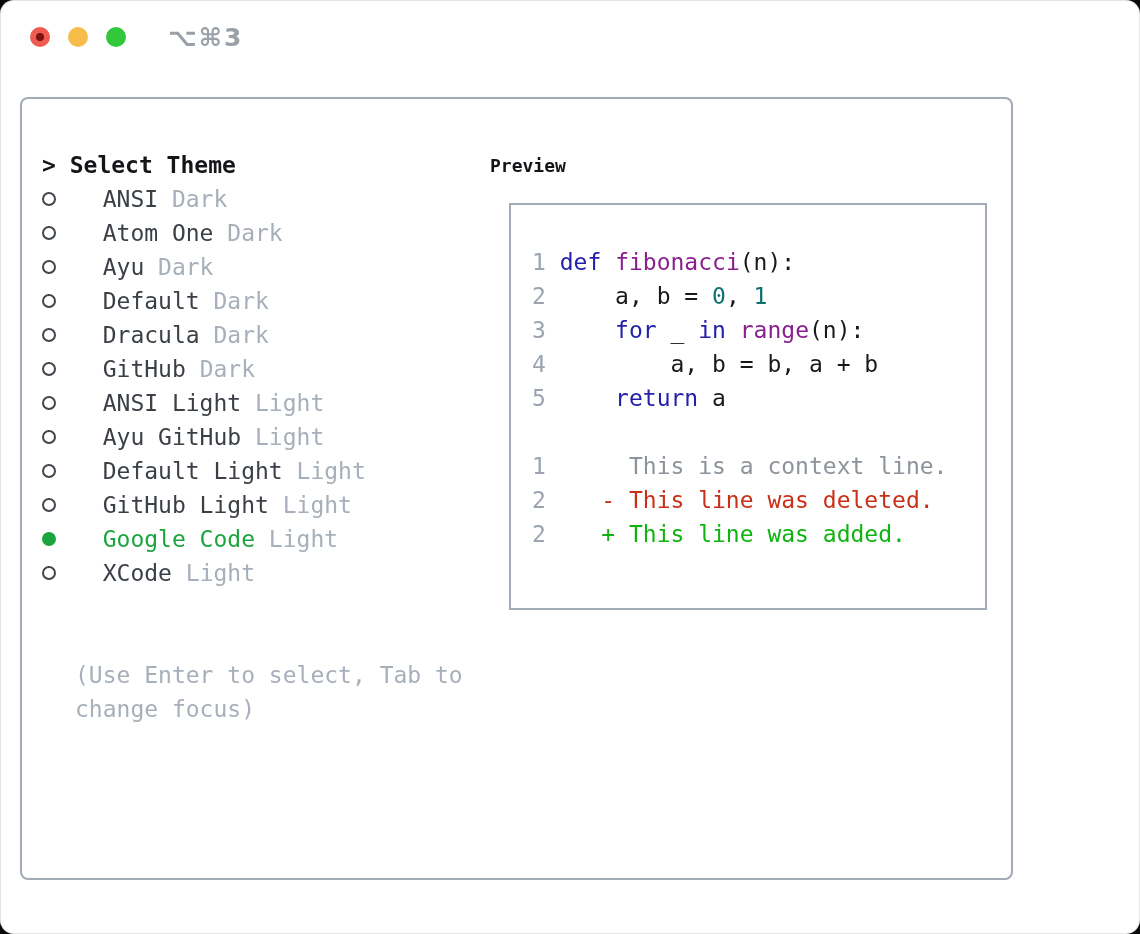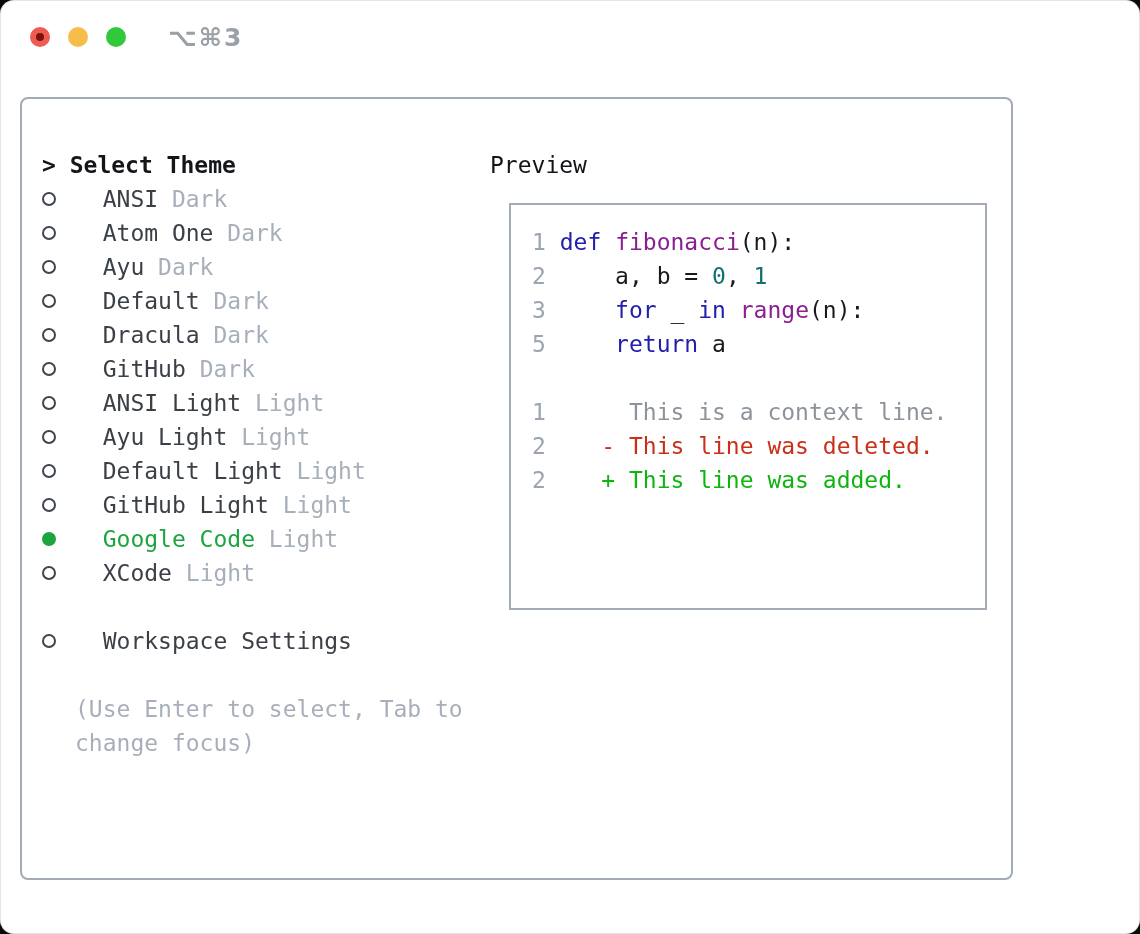--- a/index.html
+++ b/index.html
@@ -56,26 +56,26 @@
   .spacer { height: 34px; }
   .help {
     width: 432px; font-size: 23px; line-height: 34px;
     color: var(--muted); white-space: normal; margin-left: 33px;
   }
 
   
   .preview-hdr {
     position: absolute; left: 468px; top: 49px; height: 34px;
     display: flex; align-items: center;
-    font-size: 23px; font-weight: normal; color: var(--header);
+    font-size: 18px; font-weight: bold; color: var(--header);
   }
   .preview-box {
     position: absolute; left: 487px; top: 104px; width: 478px; height: 407px;
     border: 2px solid var(--border); background: #fff;
-    padding: 20px 0 0 21px; overflow: hidden;
+    padding: 40px 0 0 21px; overflow: hidden;
   }
   .code-line { height: 34px; line-height: 34px; font-size: 23px; white-space: pre; }
   .ln { color: var(--linenum); }
   .s-plain { color: #17191d; }
   .s-kw  { color: var(--kw); }
   .s-fn  { color: var(--fn); }
   .s-lit { color: var(--lit); }
   .s-ctx { color: var(--ctx); }
   .s-del { color: var(--del); }
   .s-add { color: var(--add); }
@@ -103,46 +103,46 @@
       </div>
 
       <div id="theme-list">
           <div class="row"><span class="marker"><span class="circle"></span></span><span class="lbl">ANSI</span><span class="suffix">Dark</span></div>
           <div class="row"><span class="marker"><span class="circle"></span></span><span class="lbl">Atom One</span><span class="suffix">Dark</span></div>
           <div class="row"><span class="marker"><span class="circle"></span></span><span class="lbl">Ayu</span><span class="suffix">Dark</span></div>
           <div class="row"><span class="marker"><span class="circle"></span></span><span class="lbl">Default</span><span class="suffix">Dark</span></div>
           <div class="row"><span class="marker"><span class="circle"></span></span><span class="lbl">Dracula</span><span class="suffix">Dark</span></div>
           <div class="row"><span class="marker"><span class="circle"></span></span><span class="lbl">GitHub</span><span class="suffix">Dark</span></div>
           <div class="row"><span class="marker"><span class="circle"></span></span><span class="lbl">ANSI Light</span><span class="suffix">Light</span></div>
-          <div class="row"><span class="marker"><span class="circle"></span></span><span class="lbl">Ayu Light</span><span class="suffix">Light</span></div>
+          <div class="row"><span class="marker"><span class="circle"></span></span><span class="lbl">Ayu GitHub</span><span class="suffix">Light</span></div>
           <div class="row"><span class="marker"><span class="circle"></span></span><span class="lbl">Default Light</span><span class="suffix">Light</span></div>
           <div class="row"><span class="marker"><span class="circle"></span></span><span class="lbl">GitHub Light</span><span class="suffix">Light</span></div>
           <div class="row"><span class="marker"><span class="circle sel"></span></span><span class="lbl sel">Google Code</span><span class="suffix">Light</span></div>
           <div class="row"><span class="marker"><span class="circle"></span></span><span class="lbl">XCode</span><span class="suffix">Light</span></div>
         </div>
 
       <div class="spacer"></div>
 
 
       <div id="apply-list">
-          <div class="row"><span class="marker"><span class="circle"></span></span><span class="lbl">Workspace Settings</span></div>
         </div>
 
       <div class="spacer"></div>
 
       <div class="help">(Use Enter to select, Tab to change focus)</div>
     </div>
 
     <div class="preview-hdr">Preview</div>
 
     <div class="preview-box">
       <div id="code">
           <div class="code-line"><span class="ln">1</span><span class="s-plain"> </span><span class="s-kw">def</span><span class="s-plain"> </span><span class="s-fn">fibonacci</span><span class="s-plain">(n):</span></div>
           <div class="code-line"><span class="ln">2</span><span class="s-plain">     a, b = </span><span class="s-lit">0</span><span class="s-plain">, </span><span class="s-lit">1</span></div>
           <div class="code-line"><span class="ln">3</span><span class="s-plain">     </span><span class="s-kw">for</span><span class="s-plain"> _ </span><span class="s-kw">in</span><span class="s-plain"> </span><span class="s-fn">range</span><span class="s-plain">(n):</span></div>
+          <div class="code-line"><span class="ln">4</span><span class="s-plain">         a, b = b, a + b</span></div>
           <div class="code-line"><span class="ln">5</span><span class="s-plain">     </span><span class="s-kw">return</span><span class="s-plain"> a</span></div>
           <div class="code-line"><span class="ln"></span></div>
           <div class="code-line"><span class="ln">1</span><span class="s-ctx">      This is a context line.</span></div>
           <div class="code-line"><span class="ln">2</span><span class="s-del">    - This line was deleted.</span></div>
           <div class="code-line"><span class="ln">2</span><span class="s-add">    + This line was added.</span></div>
         </div>
     </div>
 
   </div>
 </div>

